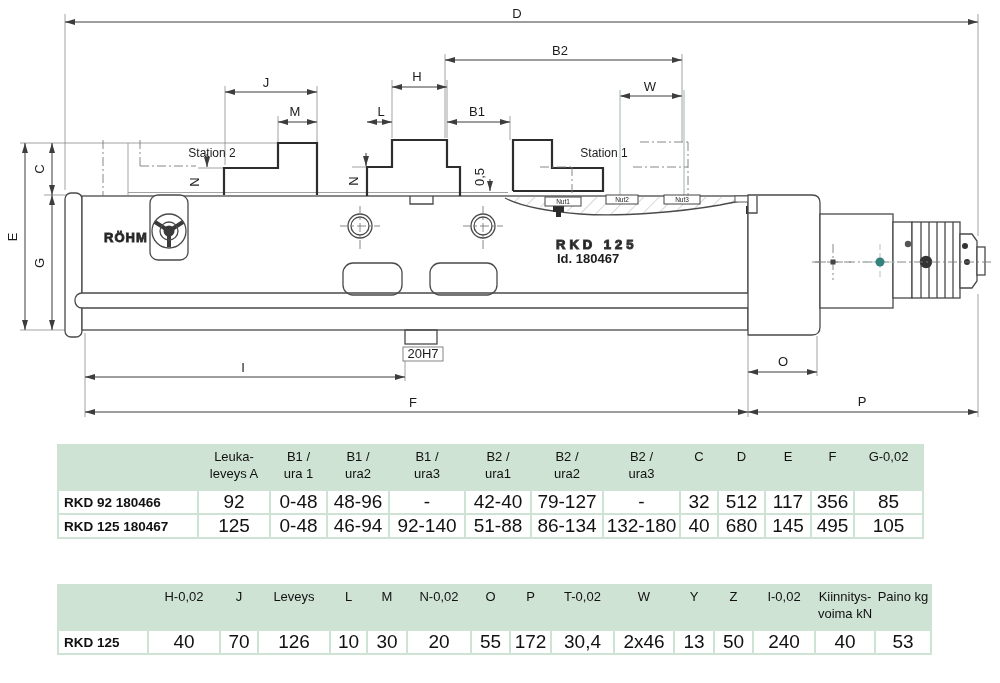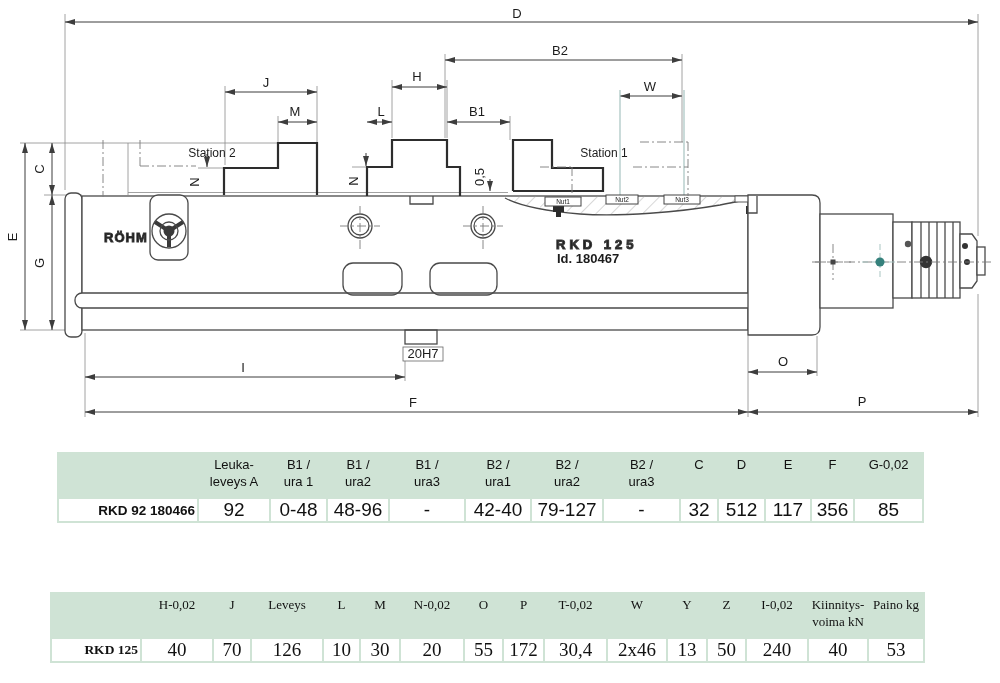--- a/index.html
+++ b/index.html
@@ -12,26 +12,26 @@
   svg .tiny{font-size:6.5px;}
   svg .thin{stroke:#8a8a8a;stroke-width:.8;fill:none;}
   svg .dim{stroke:#3d3d3d;stroke-width:1;fill:none;}
   svg .body{stroke:#4a4a4a;stroke-width:1.3;fill:none;}
   svg .bodyw{stroke:#4a4a4a;stroke-width:1.3;fill:#fff;}
   svg .thick{stroke:#2d2d2d;stroke-width:2.2;fill:none;}
   svg .phantom{stroke:#7a7a7a;stroke-width:.9;fill:none;stroke-dasharray:9 3 2 3;}
   svg .teal{stroke:#9fbebb;stroke-width:1.1;fill:none;}
   svg .tealdash{stroke:#9fbebb;stroke-width:.9;fill:none;stroke-dasharray:6 3;}
   svg .hatchline{stroke:#9a9a9a;stroke-width:.8;}
-  .tablewrap{position:absolute;margin-top:8px;}
+  .tablewrap{position:absolute;}
   .spec-table{border-collapse:separate;border-spacing:2px;background:#cfe3d5;table-layout:fixed;}
   .spec-table th{background:#cfe3d5;font-weight:normal;font-size:13px;line-height:1.3;
                  vertical-align:top;white-space:pre-line;padding:3px 1px 2px 1px;height:38px;color:#111;}
   .spec-table td{background:#fff;font-size:19px;text-align:center;height:20px;padding:0 2px;color:#111;}
-  .spec-table td.rowlabel{font-weight:bold;text-align:right;padding-left:5px;font-size:13.5px;}
+  .spec-table td.rowlabel{font-weight:bold;text-align:left;padding-left:5px;font-size:13.5px;}
 </style>
 </head>
 <body>
 
 <div class="page">
 
   <svg class="drawing" width="1000" height="440" viewBox="0 0 1000 440">
     <defs>
       <marker id="ah" viewBox="0 0 10 8" refX="10" refY="4" markerWidth="11" markerHeight="8" orient="auto-start-reverse">
           <path d="M0,1 L10,4 L0,7 Z" fill="#3d3d3d"></path>
@@ -282,25 +282,40 @@
         <td>-</td>
         <td>42-40</td>
         <td>79-127</td>
         <td>-</td>
         <td>32</td>
         <td>512</td>
         <td>117</td>
         <td>356</td>
         <td>85</td>
       </tr>
+      <tr>
+        <td class="rowlabel">RKD 125 180467</td>
+        <td>125</td>
+        <td>0-48</td>
+        <td>46-94</td>
+        <td>92-140</td>
+        <td>51-88</td>
+        <td>86-134</td>
+        <td>132-180</td>
+        <td>40</td>
+        <td>680</td>
+        <td>145</td>
+        <td>495</td>
+        <td>105</td>
+      </tr>
     </tbody>
       </table>
   </div>
 
-  <div class="tablewrap" style="left:50px;top:584px;font-family:Liberation Serif, serif;">
+  <div class="tablewrap" style="left:57px;top:584px;">
     <table class="spec-table" style="width:841px;">
       <colgroup>
         <col style="width:88px">
           <col style="width:70px">
           <col style="width:36px">
           <col style="width:70px">
         <col style="width:35px">
           <col style="width:38px">
           <col style="width:62px">
           <col style="width:37px">

